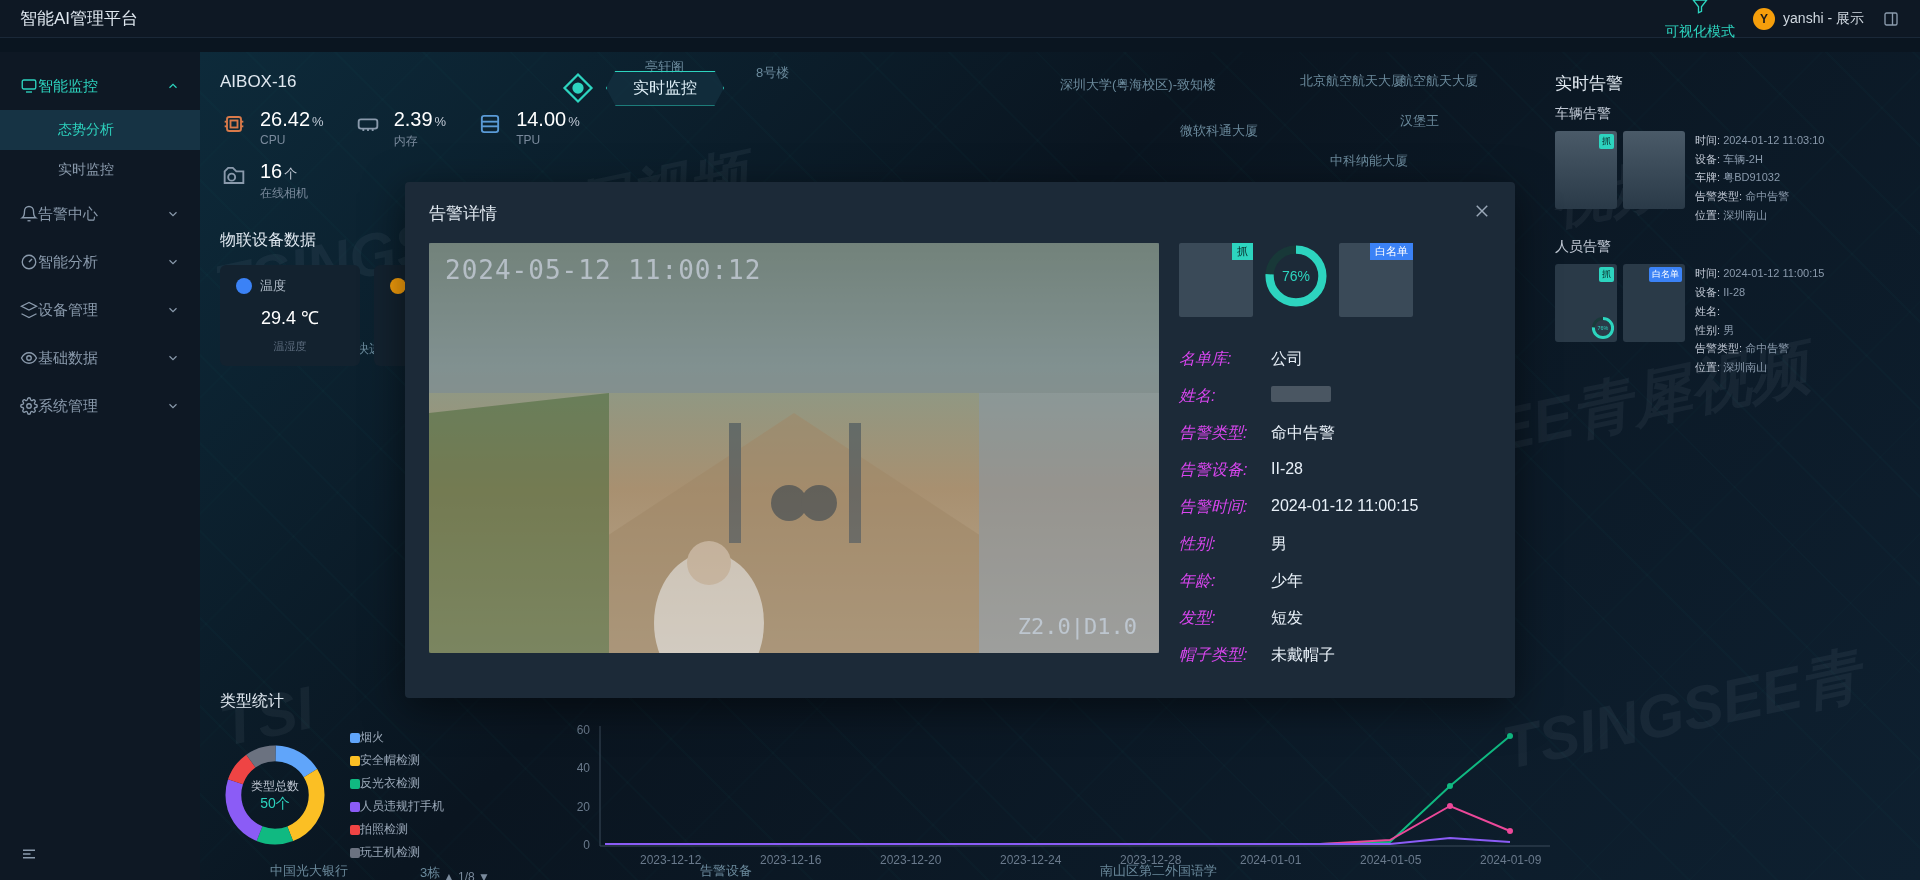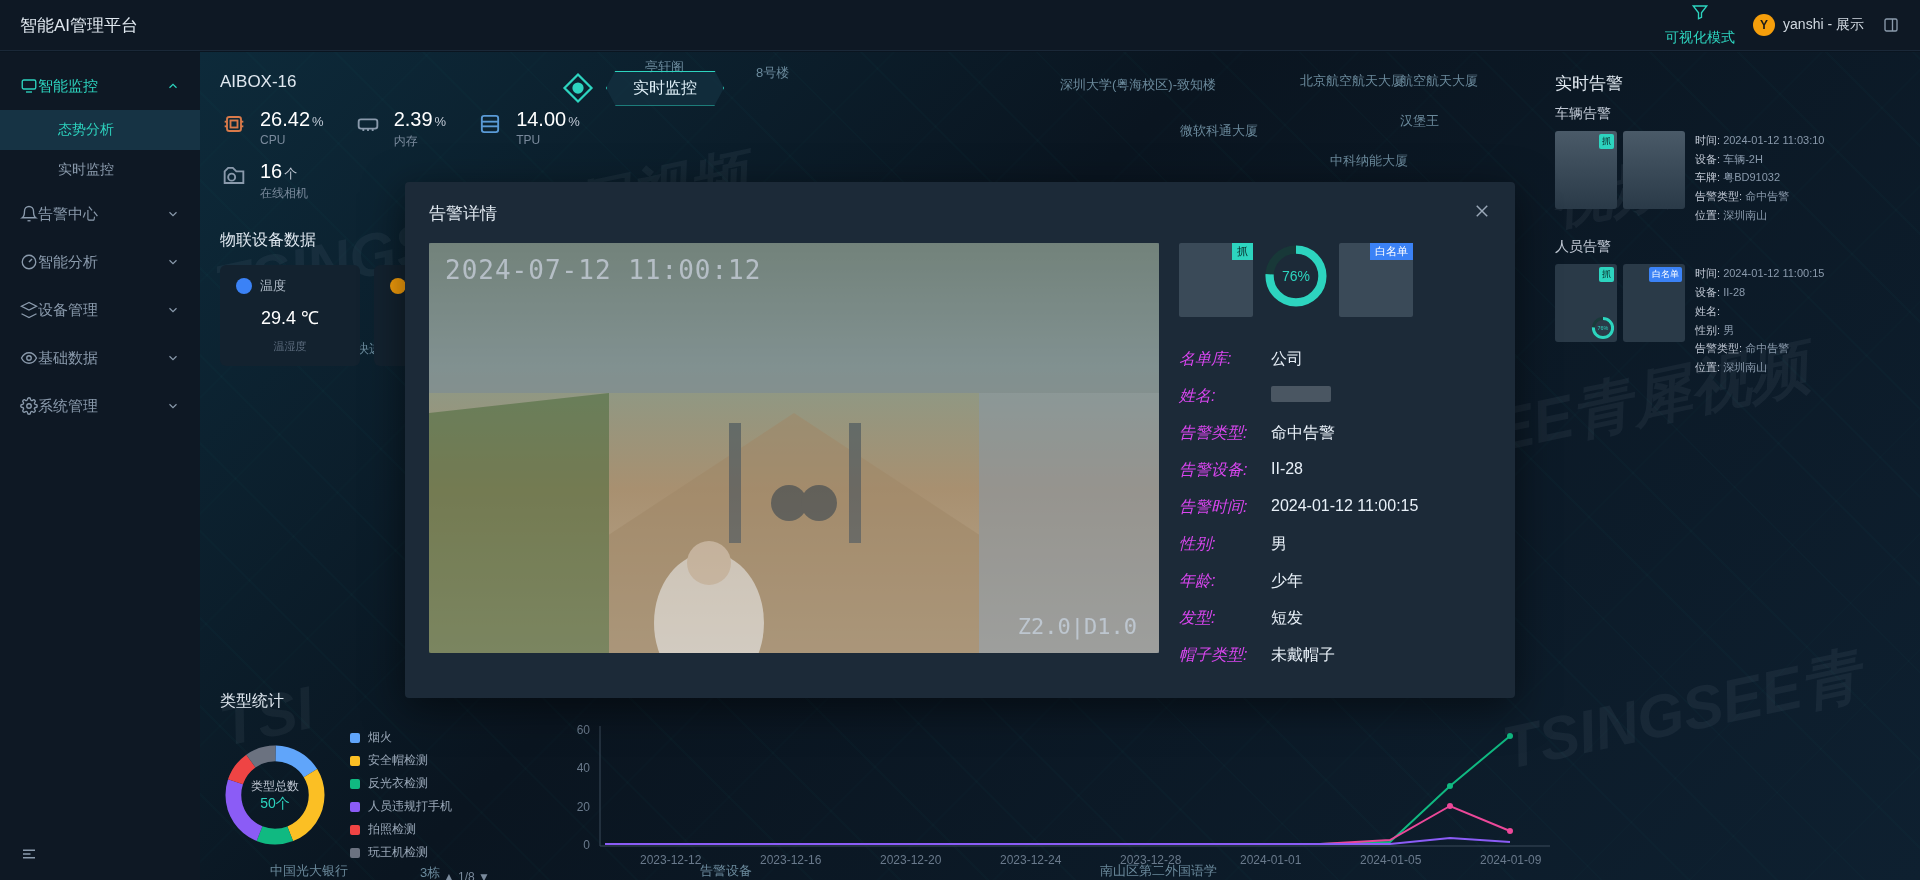--- a/index.html
+++ b/index.html
@@ -7,21 +7,21 @@
 body {
   font-family: "Microsoft YaHei", "PingFang SC", sans-serif;
   background: #0a1520;
   color: #b8c5d6;
   font-size: 14px;
   position: relative;
 }
 
 
 .topbar {
-  height: 51px;
+  height: 38px;
   background: #0e1824;
   border-bottom: 1px solid #1a2838;
   display: flex;
   align-items: center;
   padding: 0 20px;
   position: relative;
 }
 .logo-title { color: #e0e8f0; font-size: 17px; font-weight: 500; }
 .top-right { margin-left: auto; display: flex; align-items: center; gap: 18px; }
 .viz-mode { display: flex; align-items: center; gap: 8px; color: #2dd4bf; cursor: pointer; flex-direction: column; }
@@ -100,21 +100,21 @@
 .iot-sub { font-size: 11px; color: #5a6a7c; margin-top: 10px; }
 
 
 .type-stat { position: absolute; left: 20px; top: 625px; width: 310px; }
 .type-body { display: flex; gap: 20px; align-items: center; margin-top: 10px; }
 .donut-wrap { position: relative; width: 110px; height: 110px; }
 .donut { width: 110px; height: 110px; }
 .donut-center { position: absolute; inset: 0; display: flex; flex-direction: column; align-items: center; justify-content: center; font-size: 12px; color: #c0c8d4; }
 .donut-center-num { color: #2dd4bf; font-size: 14px; }
 .legend-list { flex: 1; }
-.legend-item { display: flex; align-items: center; gap: 8px; font-size: 12px; color: #9aa8b8; padding: 3px 0; }
+.legend-item { display: flex; align-items: center; gap: 0; font-size: 12px; color: #9aa8b8; padding: 3px 0; }
 .legend-sq { width: 10px; height: 10px; border-radius: 2px; }
 .type-pager { text-align: right; font-size: 12px; color: #7a8a9c; margin-top: 6px; padding-right: 40px; }
 
 
 .center-badge {
   position: absolute;
   left: 360px; top: 18px;
   display: flex; align-items: center; gap: 10px;
 }
 .center-badge-frame {
@@ -535,21 +535,21 @@
       <div class="modal-title">告警详情</div>
       <div class="modal-close">
         <svg width="18" height="18" viewBox="0 0 24 24" fill="none" stroke="currentColor" stroke-width="2">
             <line x1="5" y1="5" x2="19" y2="19"></line>
             <line x1="19" y1="5" x2="5" y2="19"></line>
           </svg>
       </div>
     </div>
     <div class="modal-body">
       <div class="video-frame">
-        <div class="video-ts">2024-07-12 11:00:12</div>
+        <div class="video-ts">2024-05-12 11:00:12</div>
         <div class="video-br">Z2.0|D1.0</div>
 
         <svg width="100%" height="100%" viewBox="0 0 730 410" preserveAspectRatio="none" style="position:absolute;inset:0;opacity:0.55">
           <rect x="0" y="0" width="730" height="150" fill="#7a8a98"></rect>
           <polygon points="0,410 365,170 730,410" fill="#a08868"></polygon>
           <polygon points="0,170 0,410 180,410 180,150" fill="#4a6a3a"></polygon>
           <polygon points="550,150 550,410 730,410 730,150" fill="#8898a8"></polygon>
           <rect x="300" y="180" width="12" height="120" fill="#3a4a58"></rect>
           <rect x="420" y="180" width="12" height="120" fill="#3a4a58"></rect>
           <circle cx="360" cy="260" r="18" fill="#2a3a48"></circle>

